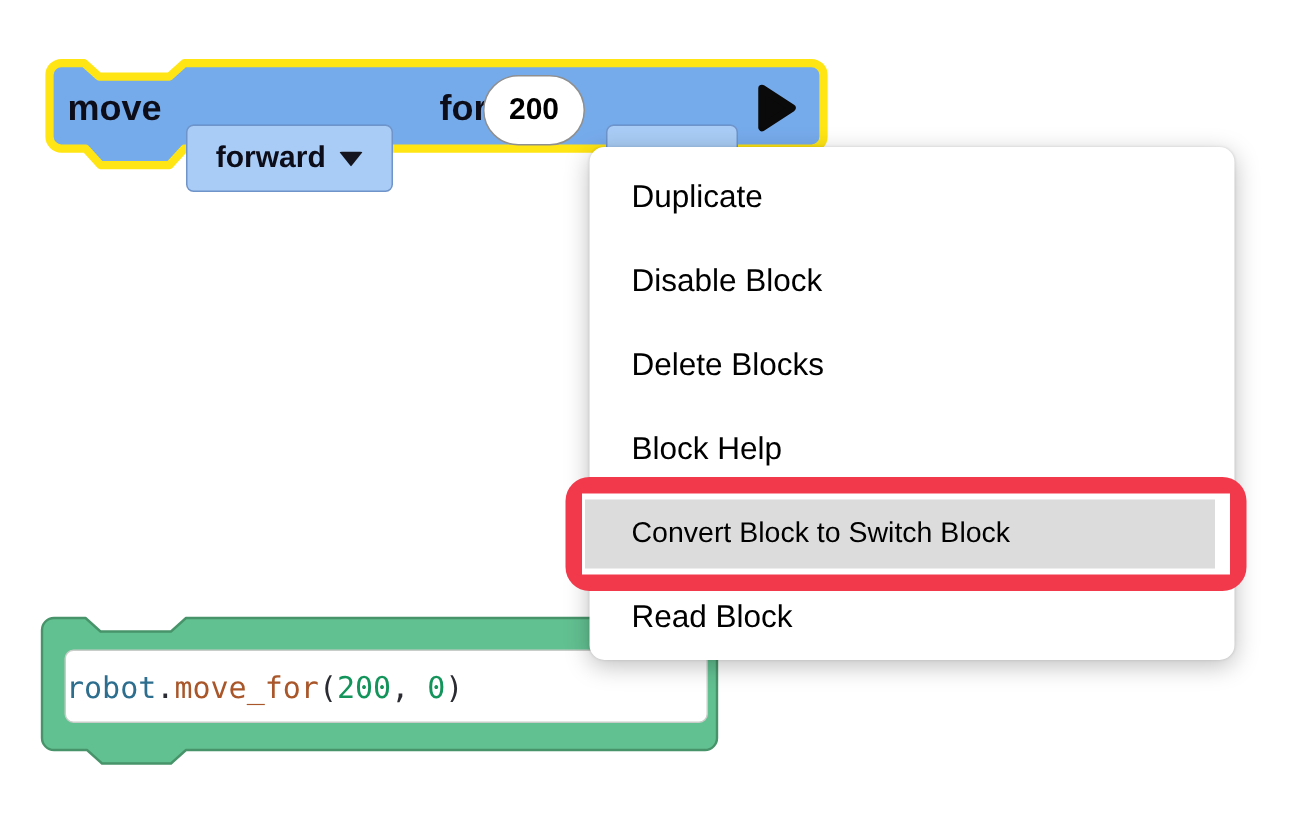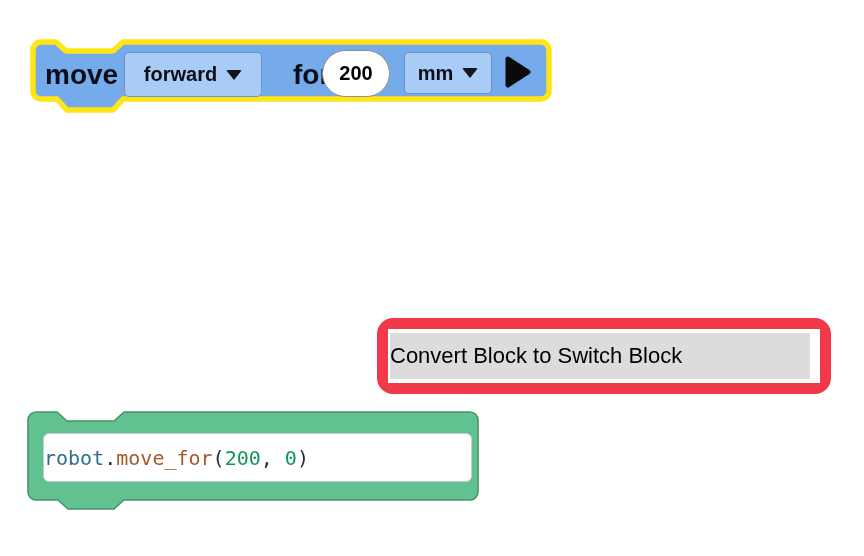--- a/index.html
+++ b/index.html
@@ -16,24 +16,24 @@
   *{margin:0;padding:0;box-sizing:border-box;}
   html,body{width:864px;height:556px;background:#ffffff;overflow:hidden;
     font-family:"Liberation Sans", sans-serif;}
   .stage{position:relative;width:864px;height:556px;}
 
   
   .blue-block{position:absolute;left:23px;top:32px;width:540px;height:95px;z-index:5;}
   .blue-block svg{position:absolute;left:0;top:0;}
   .blue-shape{fill:var(--c-blue);stroke:var(--c-yellow);stroke-width:5.5;stroke-linejoin:round;}
   .blue-content{position:absolute;left:0;top:10px;height:57px;width:536px;}
-  .blk-label{position:absolute;font-size:28px;font-weight:bold;color:var(--c-text-dark);}
+  .blk-label{position:absolute;font-size:24px;font-weight:bold;color:var(--c-text-dark);}
   .dropdown{position:absolute;background:var(--c-blue-light);
     border:1px solid rgba(40,80,150,.45);border-radius:5px;
-    display:flex;align-items:center;justify-content:center;gap:9px;cursor:pointer;}
+    display:flex;align-items:center;justify-content:center;gap:9px;cursor:pointer;margin-top:31px;}
   .dropdown .dd-label{font-size:20px;font-weight:bold;color:var(--c-text-dark);}
   .dd-arrow{width:0;height:0;border-left:8px solid transparent;
     border-right:8px solid transparent;border-top:10px solid #15151f;
     border-radius:2px;}
   .num-pill{position:absolute;background:#ffffff;border:1.5px solid #8f8f8f;
     border-radius:24px;display:flex;align-items:center;justify-content:center;
     font-size:20px;font-weight:bold;color:#000;}
   .play-btn{position:absolute;cursor:pointer;}
 
   
@@ -44,22 +44,22 @@
   .menu-item{height:56px;display:flex;align-items:center;padding-left:28px;
     font-size:21px;color:#000;cursor:pointer;}
   .menu-spacer{height:56px;}
 
   
   .red-annotation{position:absolute;left:377px;top:318px;width:454px;height:76px;
     background:var(--c-red);border-radius:16px;z-index:30;}
   .red-annotation .inner-white{position:absolute;left:11px;right:11px;top:11px;bottom:11px;
     background:#ffffff;}
   .red-annotation .hover-bg{position:absolute;left:2px;top:4px;bottom:4px;right:10px;
-    background:var(--c-gray-hover);display:flex;align-items:center;
-    font-size:22px;color:#000;cursor:pointer;white-space:nowrap;}
+    background:var(--c-gray-hover);display:flex;align-items:center;padding-left:31px;
+    font-size:19px;color:#000;cursor:pointer;white-space:nowrap;}
 
   
   .green-block{position:absolute;left:24px;top:408px;width:460px;height:112px;z-index:10;}
   .green-shape{fill:var(--c-green);stroke:var(--c-green-border);stroke-width:1.6;stroke-linejoin:round;}
   .code-box{position:absolute;left:19px;top:25px;width:429px;height:49px;
     background:#ffffff;border:1px solid #c9cdc9;border-radius:6px;
     display:flex;align-items:center;padding-left:0;}
   .code-text{font-family:"DejaVu Sans Mono", monospace;font-size:20px;white-space:pre;}
 </style>
 </head>
@@ -97,20 +97,28 @@
     <svg width="460" height="112" viewBox="0 0 460 112">
       <path class="green-shape" d="M 12 4 H 33 L 43 13 H 90 L 100 4 H 446
         A 8 8 0 0 1 454 12 V 84 A 8 8 0 0 1 446 92 H 100 L 90 101 H 44 L 34 92
         H 12 A 8 8 0 0 1 4 84 V 12 A 8 8 0 0 1 12 4 Z"></path>
     </svg>
     <div class="code-box">
       <span class="code-text"><span style="color: rgb(45, 110, 142);">robot</span><span style="color: rgb(43, 43, 51);">.</span><span style="color: rgb(169, 87, 42);">move_for</span><span style="color: rgb(43, 43, 51);">(</span><span style="color: rgb(19, 148, 90);">200</span><span style="color: rgb(43, 43, 51);">, </span><span style="color: rgb(19, 148, 90);">0</span><span style="color: rgb(43, 43, 51);">)</span></span>
     </div>
   </div>
 
+  <div class="context-menu">
+    <div class="menu-item">Duplicate</div>
+    <div class="menu-item">Disable Block</div>
+    <div class="menu-item">Delete Blocks</div>
+    <div class="menu-item">Block Help</div>
+    <div class="menu-spacer"></div>
+    <div class="menu-item">Read Block</div>
+  </div>
 
   <div class="red-annotation">
     <div class="inner-white">
       <div class="hover-bg">Convert Block to Switch Block</div>
     </div>
   </div>
 
 </div>
 
 </body></html>

